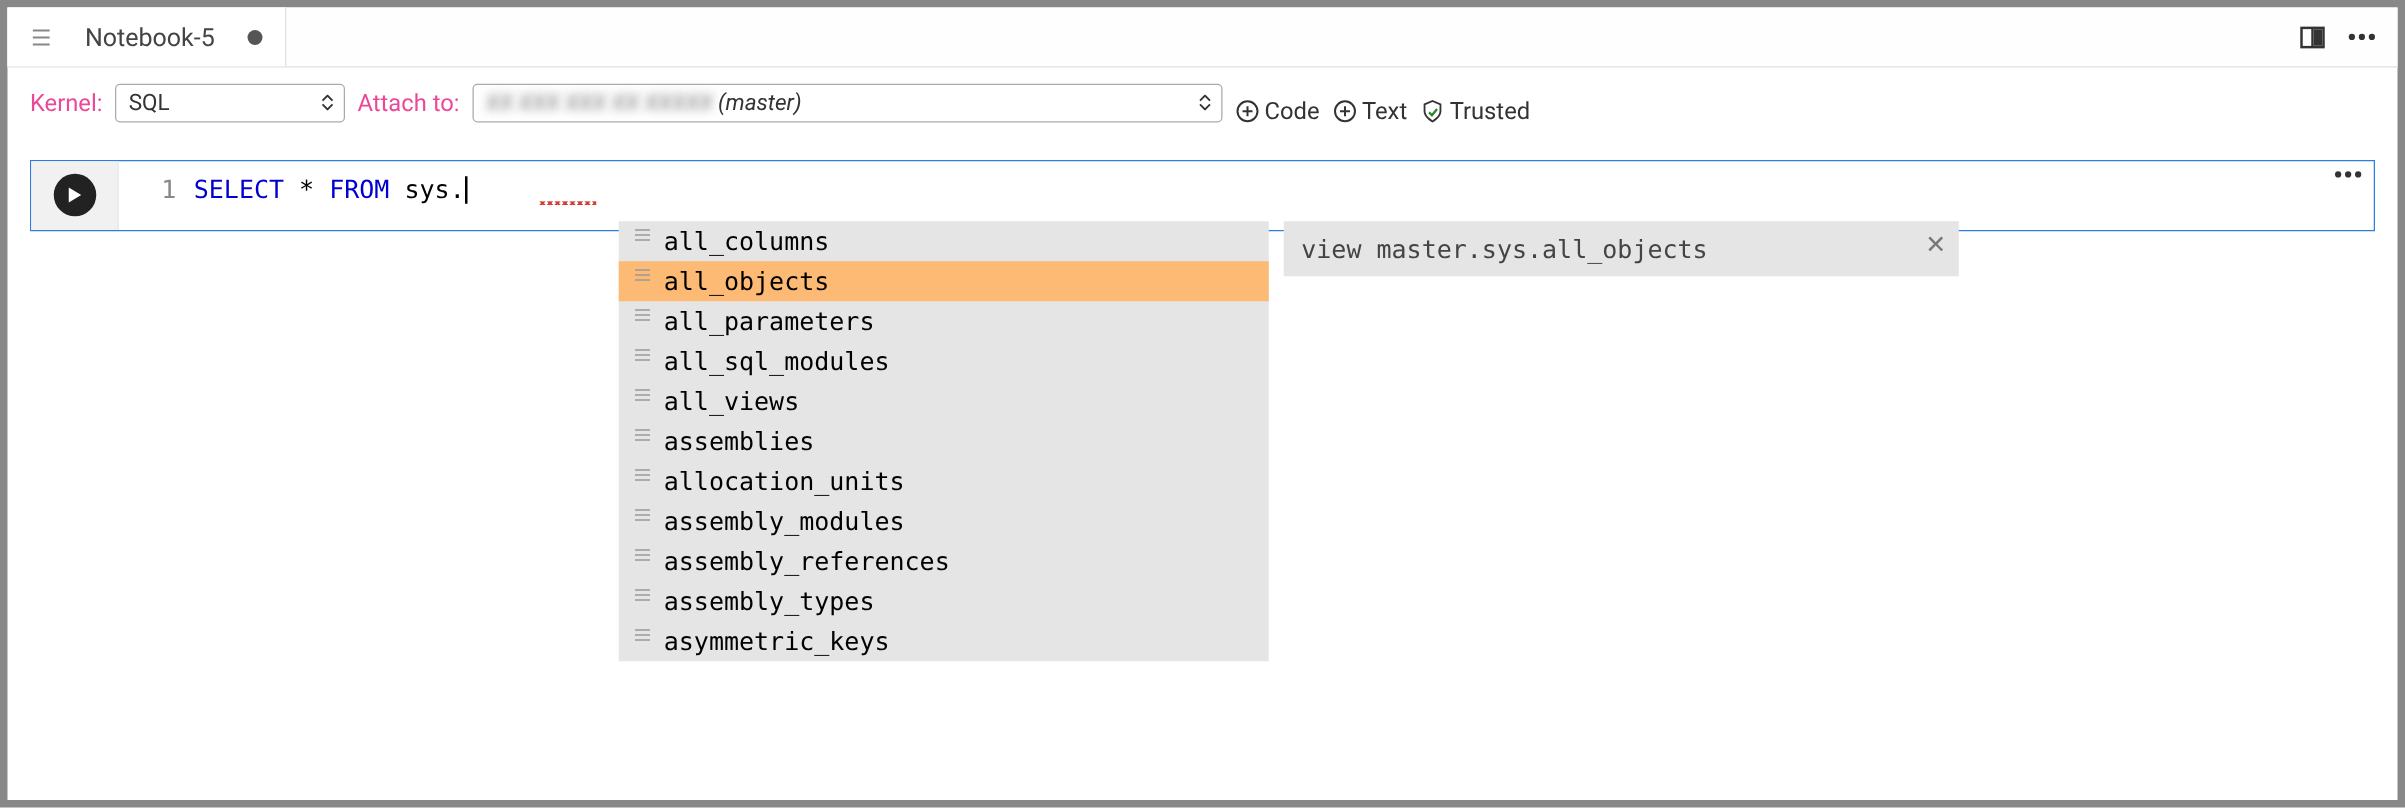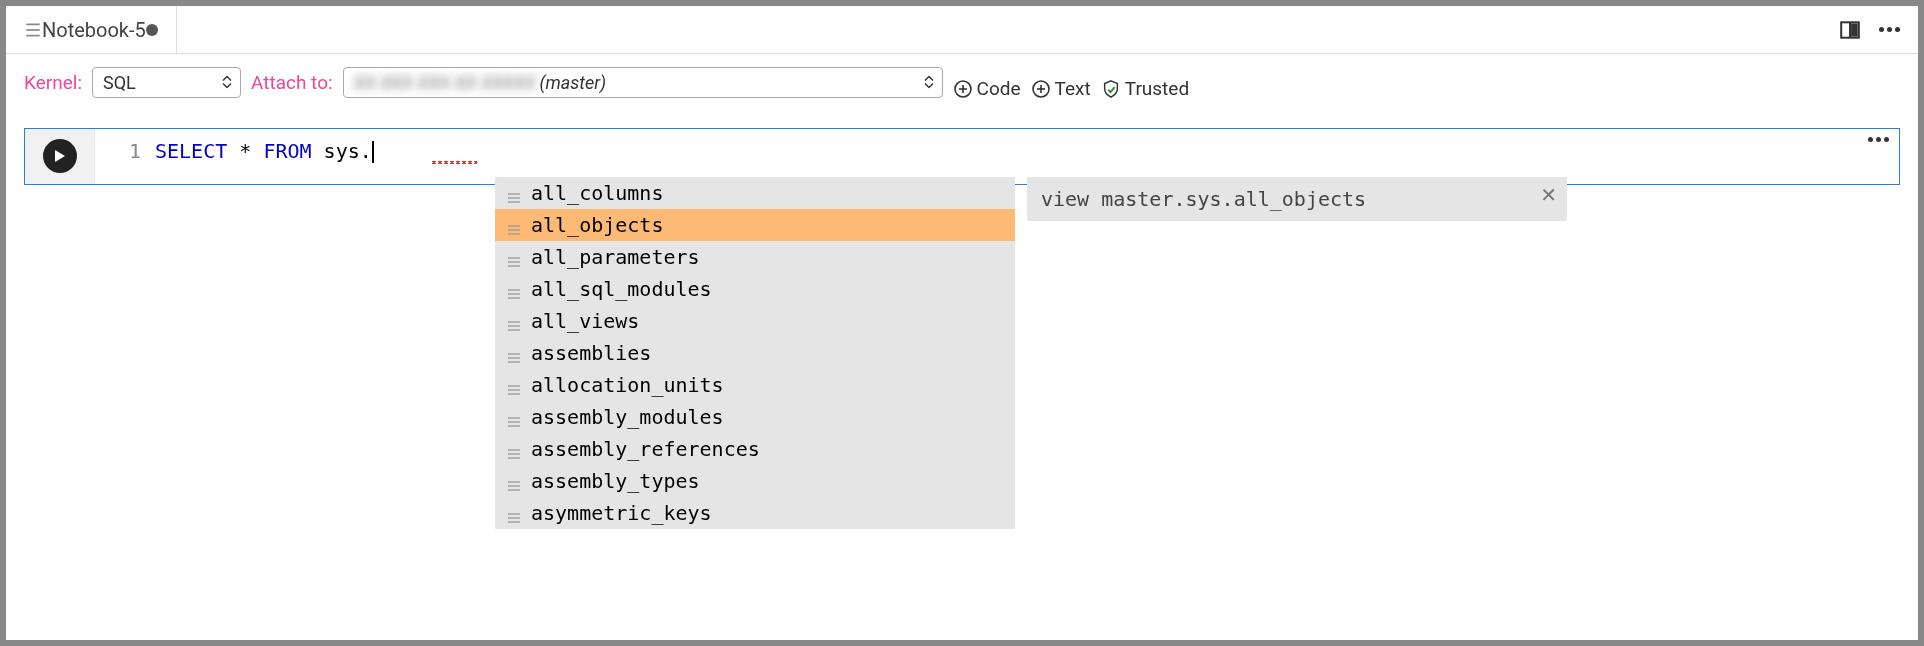--- a/index.html
+++ b/index.html
@@ -21,21 +21,21 @@
 .tab-bar {
   display: flex;
   align-items: center;
   height: 48px;
   border-bottom: 1px solid #e0e0e0;
   background: #fefefe;
 }
 .tab {
   display: flex;
   align-items: center;
-  gap: 0;
+  gap: 26px;
   padding: 0 18px;
   height: 100%;
   border-right: 1px solid #e0e0e0;
   background: #fff;
   font-size: 20px;
   color: #444;
 }
 .tab-icon svg { display:block; }
 .dirty-dot {
   width: 12px; height: 12px; border-radius: 50%;
@@ -65,21 +65,21 @@
 .select {
   border: 1px solid #aaa;
   border-radius: 4px;
   padding: 4px 28px 4px 10px;
   font-size: 18px;
   background: #fff;
   position: relative;
   display:flex;
   align-items:center;
 }
-.select.small { width: 149px; }
+.select.small { width: 184px; }
 .select.wide { width: 600px; font-style: italic; }
 .select-chevrons {
   position:absolute; right:8px; top:50%; transform:translateY(-50%);
   display:flex; flex-direction:column; gap:1px; align-items:center;
 }
 .select-chevrons svg { display:block; }
 .select .blurred {
   color: transparent;
   text-shadow: 0 0 8px rgba(80,80,80,.8);
   margin-right:4px;
@@ -142,21 +142,21 @@
 .autocomplete {
   position:absolute;
   left:400px; top:48px;
   display:flex;
 }
 .ac-list {
   width:520px; background:#e5e5e5;
   font-family:"SF Mono",Menlo,Consolas,monospace; font-size:20px;
 }
 .ac-item {
-  display:flex; align-items:flex-end;
+  display:flex; align-items:flex-start;
   padding:4px 12px;
   gap:10px;
 }
 .ac-item.selected { background:#fdba74; }
 .ac-icon { color:#999; display:flex; }
 .ac-doc {
   width:540px; background:#e5e5e5; margin-left:12px;
   padding:10px 14px;
   font-family:"SF Mono",Menlo,Consolas,monospace; font-size:20px;
   color:#555; position:relative; height:fit-content;

